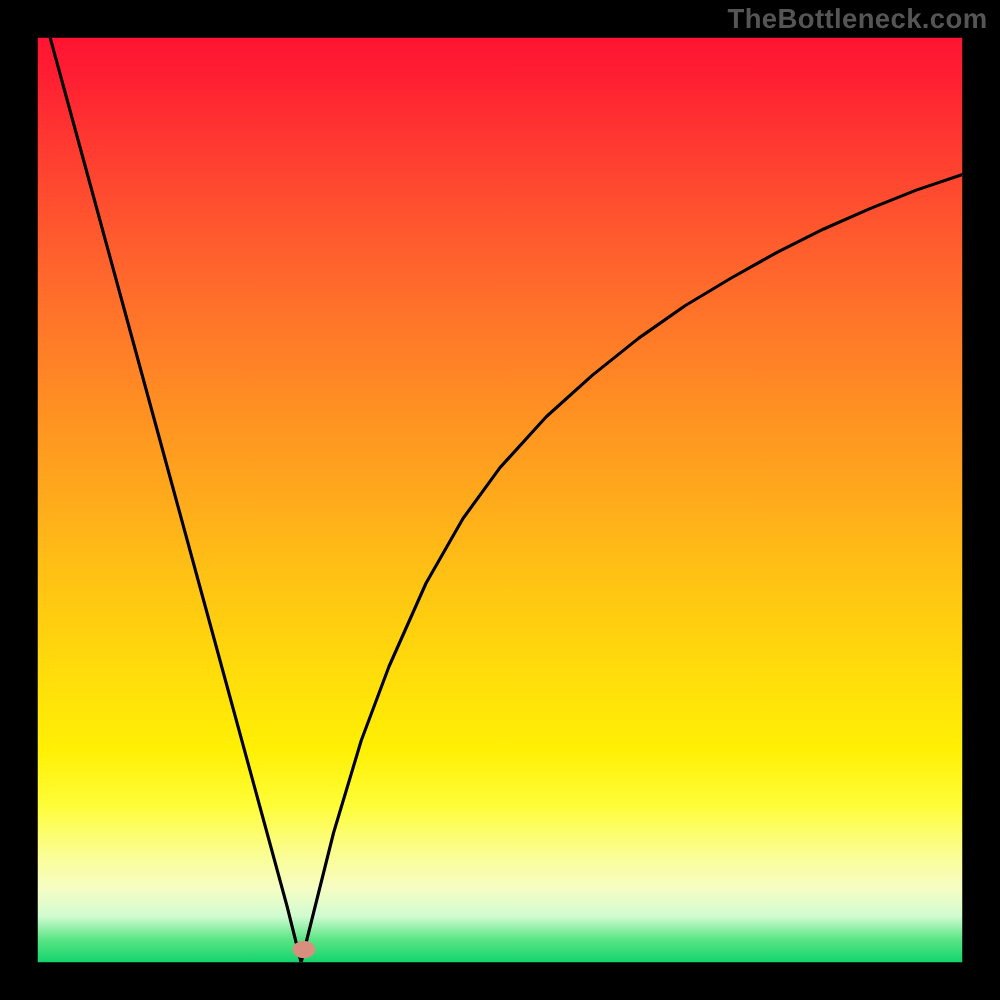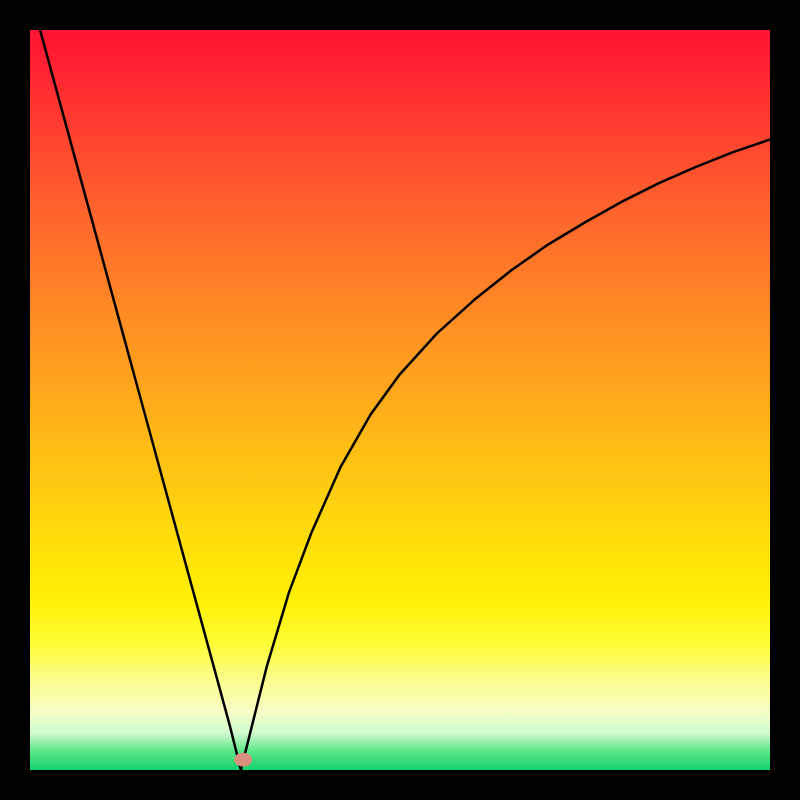--- a/index.html
+++ b/index.html
@@ -52,20 +52,21 @@
   }
   .curve-svg, .marker-svg {
     position: absolute;
     inset: 0;
   }
 </style>
 </head>
 <body>
 
 <div class="chart-container">
+  <div class="watermark">TheBottleneck.com</div>
   <div class="plot-area">
     <div class="gradient-bg"></div>
     <svg class="curve-svg" viewBox="0 0 740 740" preserveAspectRatio="none">
       <path id="curve-path" fill="none" stroke="#000" stroke-width="2.5" stroke-linejoin="round" stroke-linecap="round" d="M0.00 -37.00 L22.20 44.40 L44.40 125.80 L66.60 207.20 L88.80 288.60 L111.00 370.00 L133.20 451.40 L155.40 532.80 L177.60 614.20 L199.80 695.60 L210.90 740.00 L222.00 695.60 L236.80 636.40 L259.00 562.40 L281.20 503.20 L310.80 436.60 L340.40 384.80 L370.00 344.10 L407.00 303.40 L444.00 270.10 L481.00 240.50 L518.00 214.60 L555.00 192.40 L592.00 171.68 L629.00 153.18 L666.00 136.90 L703.00 122.10 L740.00 109.52"></path>
     </svg>
     <svg class="marker-svg" viewBox="0 0 740 740" preserveAspectRatio="none">
       <ellipse id="marker-dot" rx="9" ry="7" cx="213.12" cy="729.64" fill="#d98f7e"></ellipse>
     </svg>
   </div>
 </div>

